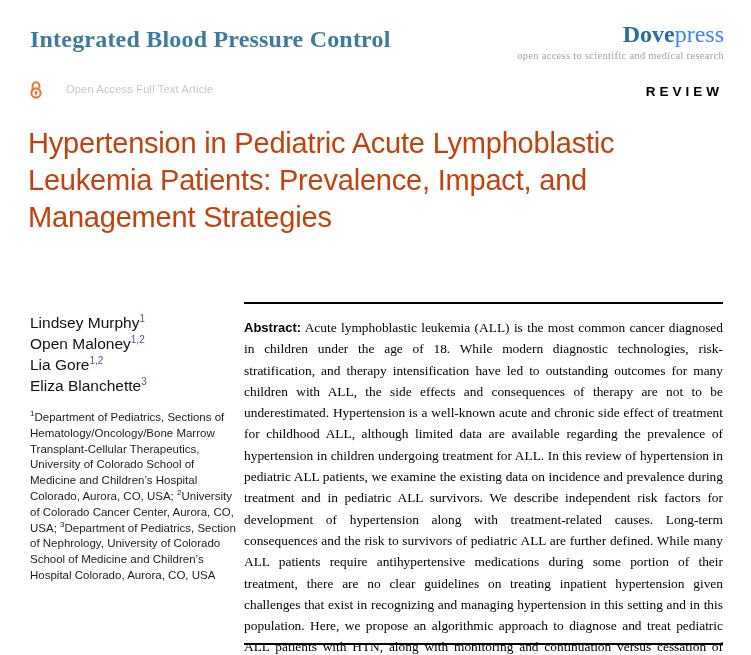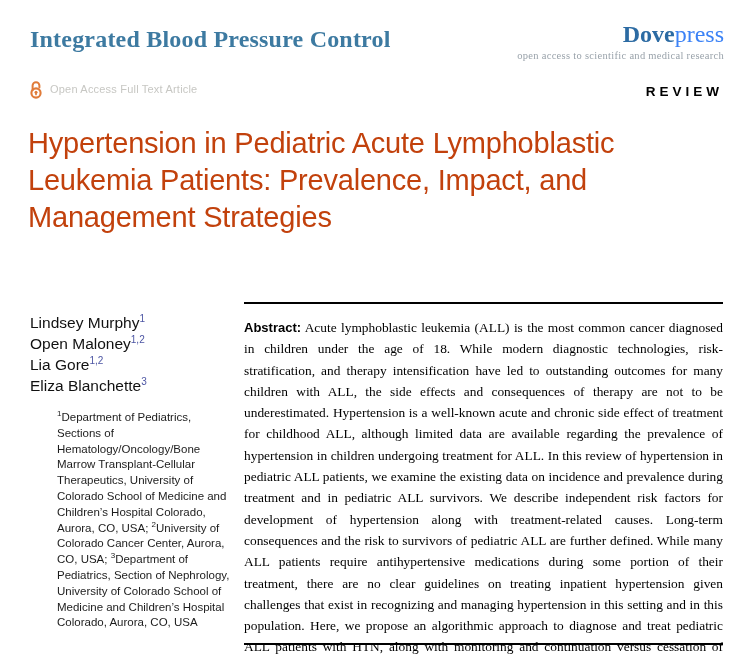--- a/index.html
+++ b/index.html
@@ -17,40 +17,40 @@
   }
   .brand { position:absolute; right:27px; top:21px; text-align:right;
     font-family:"Liberation Serif", serif; }
   .brand-name { font-size:24px; line-height:26px; }
   .brand-dove  { color:#2c6ba3; font-weight:700; }
   .brand-press { color:#3b82f6; font-weight:400; }
   .brand-tagline { font-size:10.5px; color:#99a2aa; margin-top:3px; letter-spacing:0.3px; }
 
   .oa-row { position:absolute; left:29px; top:79px; display:flex; align-items:center; gap:7px; }
   .oa-icon svg { display:block; }
-  .oa-label { font-size:11px; color:#c7c7c3; letter-spacing:0.2px; }
+  .oa-label { font-size:11px; color:#c7c7c3; letter-spacing:0.2px;margin-left:16px; }
 
   .review-label {
     position:absolute; right:28px; top:84px;
     font-size:13.5px; font-weight:700; letter-spacing:4px; color:#000;
   }
 
   
   .article-title {
     position:absolute; left:28px; top:106px; width:700px;
     font-size:29px; line-height:37px; font-weight:400;
     letter-spacing:-0.2px; color:#c2410c;
   }
 
   
   .left-col { position:absolute; left:30px; top:312px; width:206px; }
   .author-line { font-size:15.5px; line-height:21px; color:#111; }
   sup.author-sup { font-size:10px; color:#4c55a3; line-height:0; }
   .affiliations {
-    margin-top:14px; font-size:11.5px; line-height:15.8px; color:#1c1c1c;margin-left:27px;
+    margin-top:14px; font-size:11.5px; line-height:15.8px; color:#1c1c1c;
   }
   sup.aff-marker { font-size:8px; line-height:0; color:#1c1c1c; }
 
   
   .right-col { position:absolute; left:244px; top:302px; width:479px; }
   .rule-top { height:2px; background:#000; }
   .abstract-par, .keywords-par {
     margin:0; font-family:"Liberation Serif", serif;
     font-size:13.4px; line-height:21.3px; text-align:justify; color:#000;
   }

